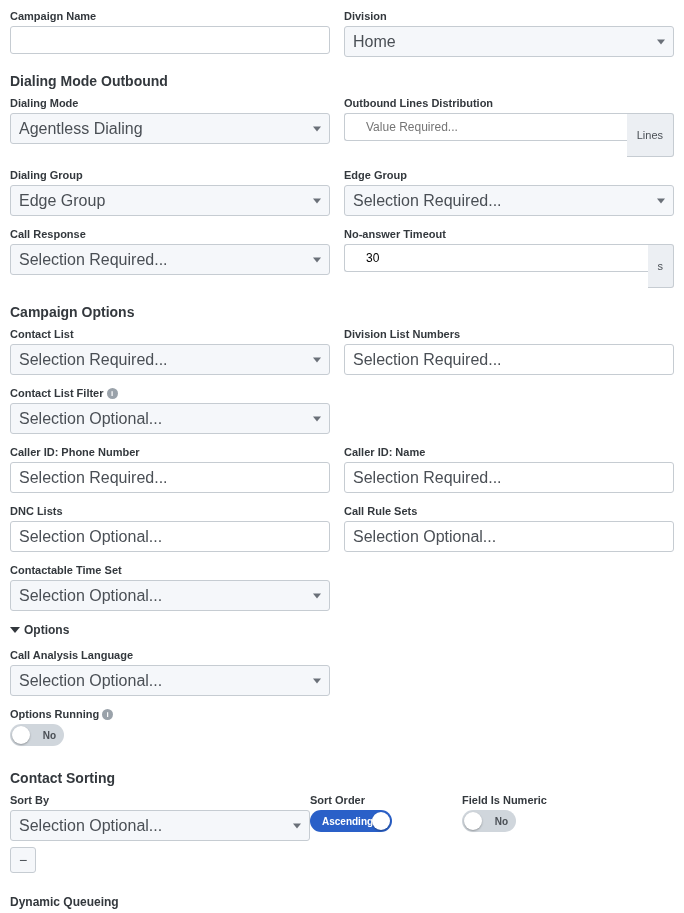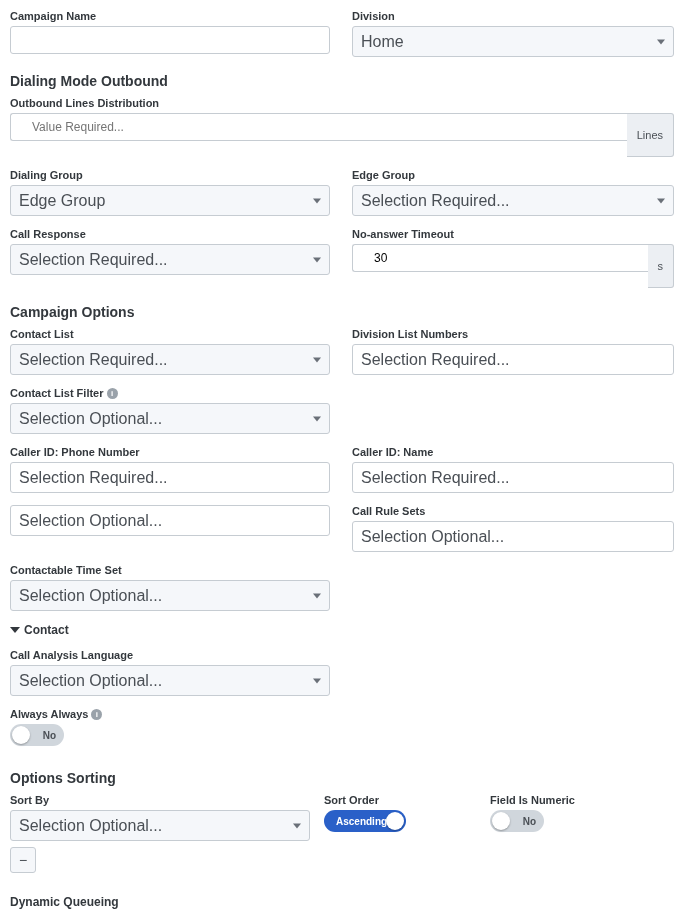--- a/index.html
+++ b/index.html
@@ -1,17 +1,17 @@
 <!DOCTYPE html>
 <html><head>
 <meta charset="utf-8">
 <style>
 * { box-sizing: border-box; margin: 0; padding: 0; }
 body { font-family: -apple-system, BlinkMacSystemFont, "Segoe UI", Arial, sans-serif; font-size: 12px; color: #33383d; background: #fff; padding: 10px; width: 684px; }
-.row { display: flex; gap: 22px; margin-bottom: 12px; }
+.row { display: flex; gap: 14px; margin-bottom: 12px; }
 .col { flex: 1; min-width: 0; }
 .col-left { width: 320px; flex: none; }
 .col-right { flex: 1; }
 .label { font-size: 11px; font-weight: 600; color: #33383d; margin-bottom: 4px; display: flex; align-items: center; gap: 3px; }
 .section-title { font-size: 14px; font-weight: 700; color: #33383d; margin-top: 16px; margin-bottom: 8px; }
 .section-sub { font-size: 12px; font-weight: 700; color: #33383d; margin-top: 6px; margin-bottom: 6px; display:flex; align-items:center; gap:4px;}
 .input { width: 100%; height: 28px; border: 1px solid #c6ccd2; border-radius: 3px; padding: 0 8px; font-size: 12px; background: #fff; }
 .select { width: 100%; height: 31px; border: 1px solid #c6ccd2; border-radius: 3px; padding: 0 22px 0 8px; font-size: 16px; background: #f5f7fa; color: #4a4f55; position: relative; display:flex; align-items:center; cursor:pointer;}
 .select.white { background: #fff; }
 .select .caret { position: absolute; right: 8px; top: 50%; transform: translateY(-50%); width: 0; height: 0; border-left: 4px solid transparent; border-right: 4px solid transparent; border-top: 5px solid #6a7078; }
@@ -21,21 +21,21 @@
 .input-group .addon { display:flex; align-items:center; justify-content:center; padding: 0 10px; height:44px; background:#eceff3; border:1px solid #c6ccd2; border-left:none; border-top-right-radius:3px; border-bottom-right-radius:3px; font-size:11px; color:#4a4f55;}
 .info-icon { display:inline-block; width:11px; height:11px; border-radius:50%; background:#9aa2aa; color:#fff; font-size:8px; line-height:11px; text-align:center; font-weight:700;}
 .toggle { position: relative; width: 54px; height: 22px; border-radius: 11px; background:#d0d6dc; display:flex; align-items:center; cursor:pointer;}
 .toggle .knob { position:absolute; width:18px; height:18px; border-radius:50%; background:#fff; top:2px; left:2px; box-shadow:0 1px 2px rgba(0,0,0,0.3);}
 .toggle .tlabel { font-size:10px; font-weight:600; color:#4a4f55; position:absolute; right:8px;}
 .toggle.on { background:#2a60c8; }
 .toggle.on .knob { left:auto; right:2px; }
 .toggle.on .tlabel { color:#fff; right:auto; left:12px; }
 .minus-btn { width:26px; height:26px; border:1px solid #c6ccd2; border-radius:3px; background:#f5f7fa; display:flex; align-items:center; justify-content:center; font-size:14px; color:#4a4f55; cursor:pointer; margin-top:6px;}
 .adv-caret { display:inline-block; width:0; height:0; border-left:5px solid transparent; border-right:5px solid transparent; border-top:6px solid #33383d;}
-.sort-row { display:flex; gap:14px; align-items:flex-start;}
+.sort-row { display:flex; gap:0; align-items:flex-start;}
 .sort-col1 { width:300px; }
 .sort-col2 { width:152px; }
 .sort-col3 { width:140px; }
 hr.divider { border:none; border-top:1px solid #e2e6ea; margin-top:20px;}
 </style>
 </head>
 <body>
 
 <div class="row">
   <div class="col col-left">
@@ -46,20 +46,27 @@
     <div class="label">Division</div>
     <div class="select">
       <span class="txt">Home</span>
       <span class="caret"></span>
     </div>
   </div>
 </div>
 
 <div class="section-title">Dialing Mode Outbound</div>
 <div class="row">
+  <div class="col col-left">
+    <div class="label">Dialing Mode</div>
+    <div class="select">
+      <span class="txt">Agentless Dialing</span>
+      <span class="caret"></span>
+    </div>
+  </div>
   <div class="col col-right">
     <div class="label">Outbound Lines Distribution</div>
     <div class="input-group">
       <input class="input" placeholder="Value Required..." style="">
       <div class="addon">Lines</div>
     </div>
   </div>
 </div>
 
 <div class="row">
@@ -137,20 +144,21 @@
   <div class="col col-right">
     <div class="label">Caller ID: Name</div>
     <div class="select white">
       <span class="txt">Selection Required...</span>
     </div>
   </div>
 </div>
 
 <div class="row">
   <div class="col col-left">
+    <div class="label">DNC Lists</div>
     <div class="select white">
       <span class="txt">Selection Optional...</span>
     </div>
   </div>
   <div class="col col-right">
     <div class="label">Call Rule Sets</div>
     <div class="select white">
       <span class="txt">Selection Optional...</span>
     </div>
   </div>
@@ -162,43 +170,43 @@
     <div class="select">
       <span class="txt">Selection Optional...</span>
       <span class="caret"></span>
     </div>
   </div>
   <div class="col col-right"></div>
 </div>
 
 <div class="section-sub">
   <span class="adv-caret"></span>
-  <span>Contact</span>
+  <span>Options</span>
 </div>
 <div class="row" style="margin-top:12px">
   <div class="col col-left">
     <div class="label">Call Analysis Language</div>
     <div class="select">
       <span class="txt">Selection Optional...</span>
       <span class="caret"></span>
     </div>
   </div>
   <div class="col col-right"></div>
 </div>
 
 <div class="label" style="margin-top:4px">
-  <span>Always Always</span>
+  <span>Options Running</span>
   <span class="info-icon">i</span>
 </div>
 <div class="toggle">
   <span class="knob"></span>
   <span class="tlabel">No</span>
 </div>
 
-<div class="section-title" style="margin-top:24px">Options Sorting</div>
+<div class="section-title" style="margin-top:24px">Contact Sorting</div>
 <div class="sort-row">
   <div class="sort-col1">
     <div class="label">Sort By</div>
     <div class="select">
       <span class="txt">Selection Optional...</span>
       <span class="caret"></span>
     </div>
     <div class="minus-btn">−</div>
   </div>
   <div class="sort-col2">

